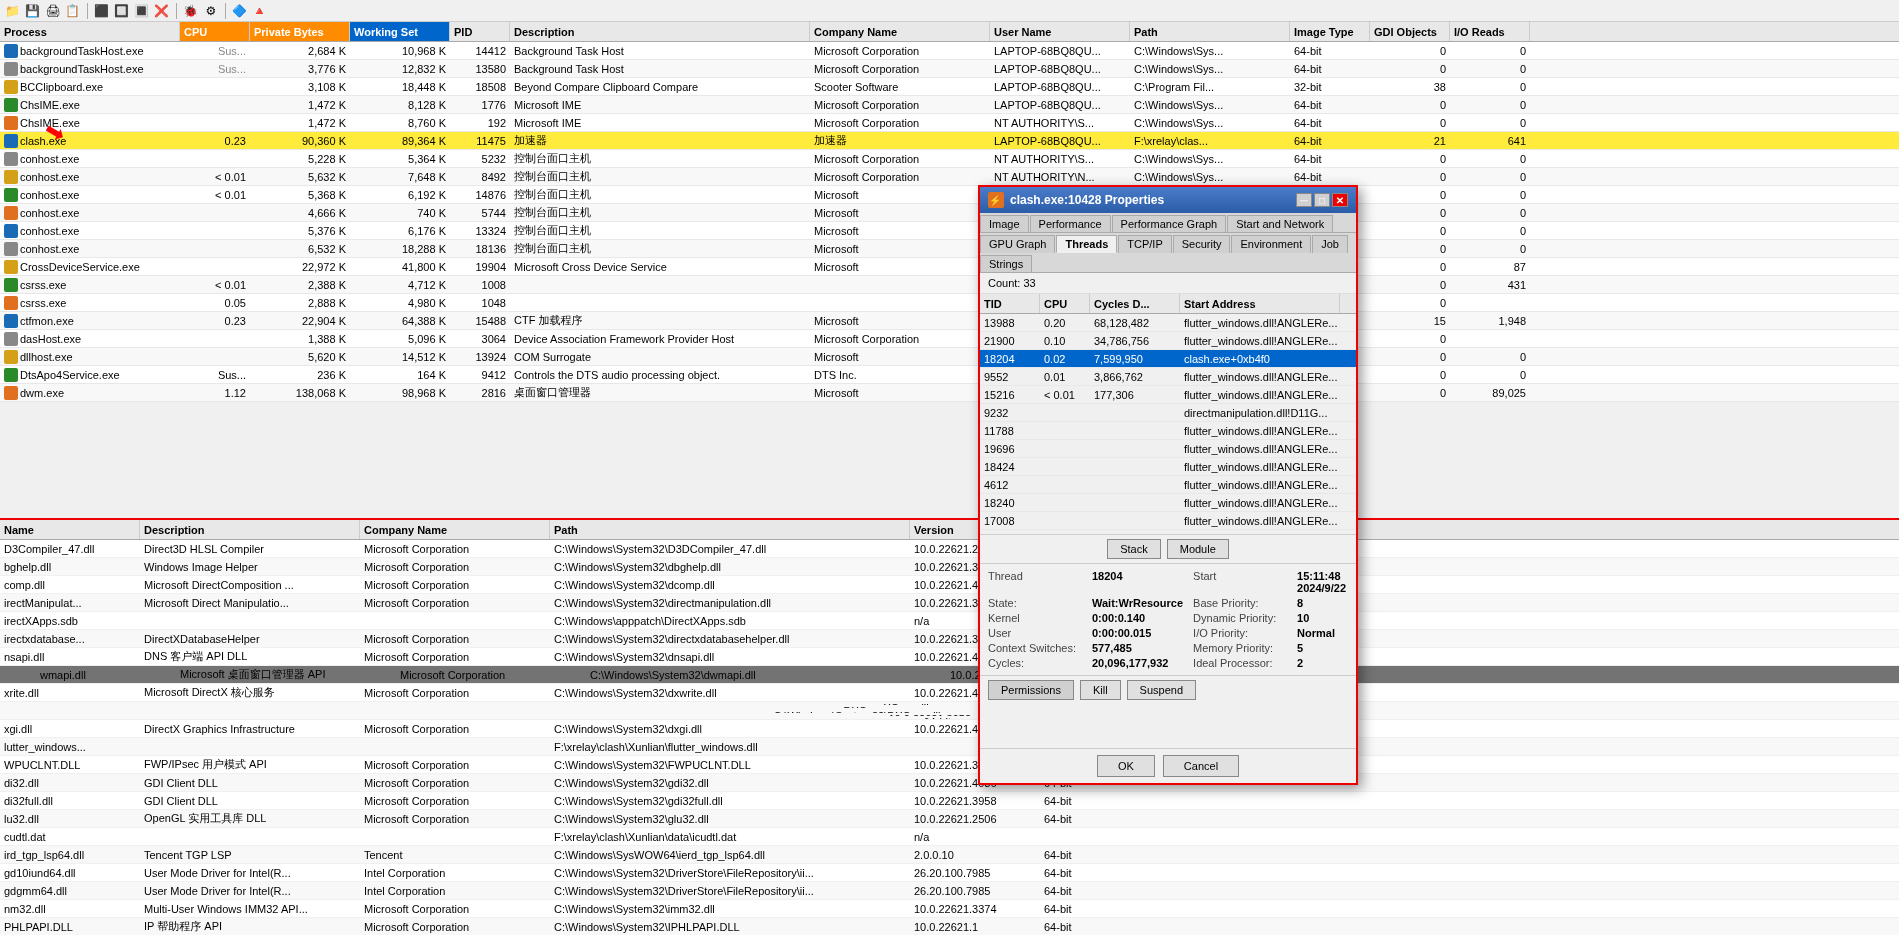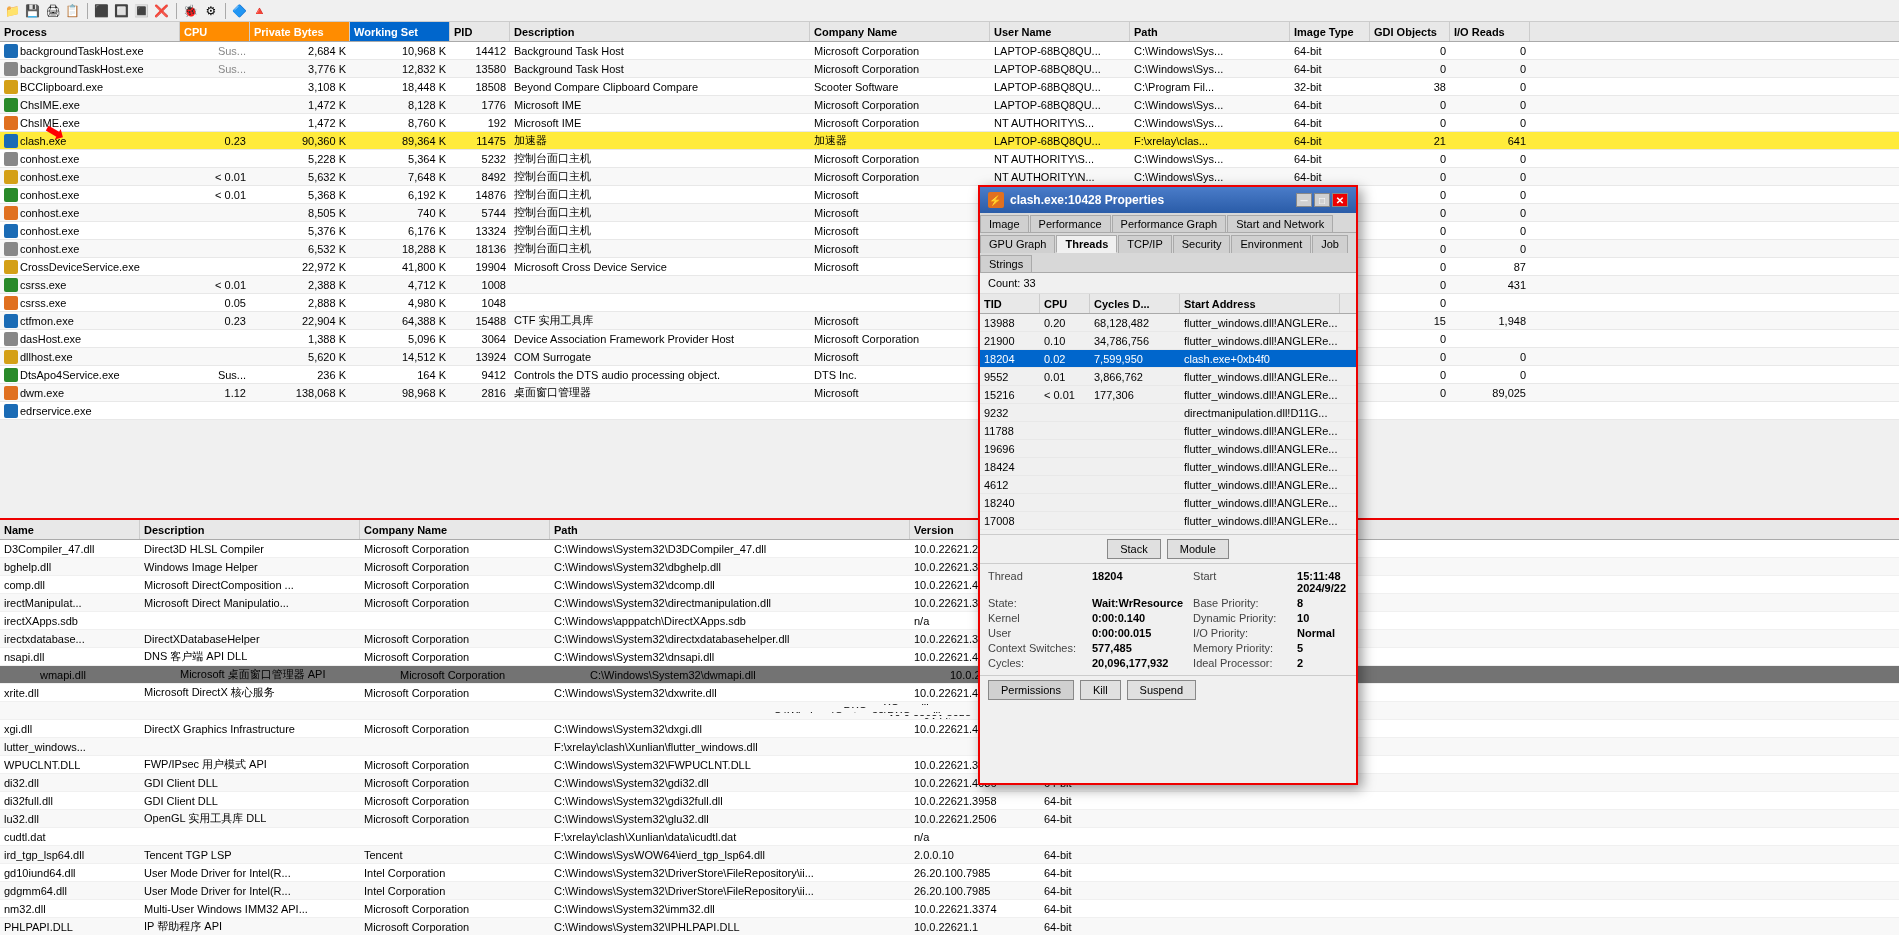--- a/index.html
+++ b/index.html
@@ -327,21 +327,21 @@
     <div class="process-cell c-io" style="text-align:right;">0</div>
   </div>
       <div class="process-row" style="background: rgb(248, 248, 248);">
     <div class="process-cell c-process">
       <span class="process-name">
         <span class="proc-icon proc-icon-orange"></span>
         <span>conhost.exe</span>
       </span>
     </div>
     <div class="process-cell c-cpu" style="text-align:right;"></div>
-    <div class="process-cell c-private" style="text-align:right;">8,505 K</div>
+    <div class="process-cell c-private" style="text-align:right;">4,666 K</div>
     <div class="process-cell c-working" style="text-align:right;">740 K</div>
     <div class="process-cell c-pid" style="text-align:right;">5744</div>
     <div class="process-cell c-desc">控制台面口主机</div>
     <div class="process-cell c-company">Microsoft</div>
     <div class="process-cell c-user"></div>
     <div class="process-cell c-path"></div>
     <div class="process-cell c-imgtype">64-bit</div>
     <div class="process-cell c-gdi" style="text-align:right;">0</div>
     <div class="process-cell c-io" style="text-align:right;">0</div>
   </div>
@@ -444,21 +444,21 @@
     <div class="process-cell c-process">
       <span class="process-name">
         <span class="proc-icon proc-icon-blue2"></span>
         <span>ctfmon.exe</span>
       </span>
     </div>
     <div class="process-cell c-cpu" style="text-align:right;">0.23</div>
     <div class="process-cell c-private" style="text-align:right;">22,904 K</div>
     <div class="process-cell c-working" style="text-align:right;">64,388 K</div>
     <div class="process-cell c-pid" style="text-align:right;">15488</div>
-    <div class="process-cell c-desc">CTF 实用工具库</div>
+    <div class="process-cell c-desc">CTF 加载程序</div>
     <div class="process-cell c-company">Microsoft</div>
     <div class="process-cell c-user"></div>
     <div class="process-cell c-path"></div>
     <div class="process-cell c-imgtype">64-bit</div>
     <div class="process-cell c-gdi" style="text-align:right;">15</div>
     <div class="process-cell c-io" style="text-align:right;">1,948</div>
   </div>
       <div class="process-row" style="background: rgb(255, 255, 255);">
     <div class="process-cell c-process">
       <span class="process-name">
@@ -527,39 +527,20 @@
     <div class="process-cell c-private" style="text-align:right;">138,068 K</div>
     <div class="process-cell c-working" style="text-align:right;">98,968 K</div>
     <div class="process-cell c-pid" style="text-align:right;">2816</div>
     <div class="process-cell c-desc">桌面窗口管理器</div>
     <div class="process-cell c-company">Microsoft</div>
     <div class="process-cell c-user"></div>
     <div class="process-cell c-path"></div>
     <div class="process-cell c-imgtype">64-bit</div>
     <div class="process-cell c-gdi" style="text-align:right;">0</div>
     <div class="process-cell c-io" style="text-align:right;">89,025</div>
-  </div>
-      <div class="process-row" style="background: rgb(255, 255, 255);">
-    <div class="process-cell c-process">
-      <span class="process-name">
-        <span class="proc-icon proc-icon-blue2"></span>
-        <span>edrservice.exe</span>
-      </span>
-    </div>
-    <div class="process-cell c-cpu" style="text-align:right;"></div>
-    <div class="process-cell c-private" style="text-align:right;"></div>
-    <div class="process-cell c-working" style="text-align:right;"></div>
-    <div class="process-cell c-pid" style="text-align:right;"></div>
-    <div class="process-cell c-desc"></div>
-    <div class="process-cell c-company"></div>
-    <div class="process-cell c-user"></div>
-    <div class="process-cell c-path"></div>
-    <div class="process-cell c-imgtype"></div>
-    <div class="process-cell c-gdi" style="text-align:right;"></div>
-    <div class="process-cell c-io" style="text-align:right;"></div>
   </div>
     </div>
 
   <div class="red-arrow">➡</div>
 
   <div class="dll-panel">
     <div class="dll-header">
       <div class="dll-col dc-name">Name</div>
       <div class="dll-col dc-desc">Description</div>
       <div class="dll-col dc-company">Company Name</div>
@@ -925,15 +906,19 @@
         <span class="detail-value">2</span>
       </div>
     </div>
 
     <div style="display:flex;gap:6px;padding:4px 8px;border-top:1px solid #ccc;">
       <button class="action-btn permissions-btn">Permissions</button>
       <button class="action-btn">Kill</button>
       <button class="action-btn">Suspend</button>
     </div>
 
+    <div class="dialog-bottom">
+      <button class="dialog-ok-btn">OK</button>
+      <button class="dialog-ok-btn">Cancel</button>
+    </div>
   </div>
 
 </div>
 
 </body></html>

